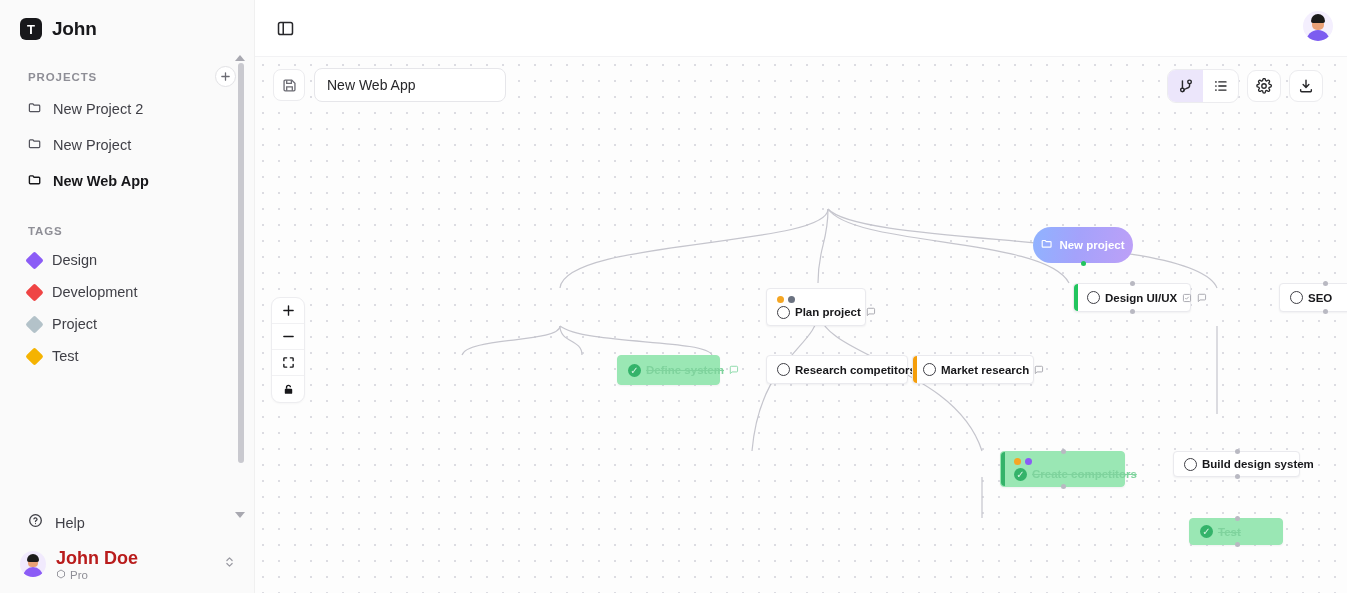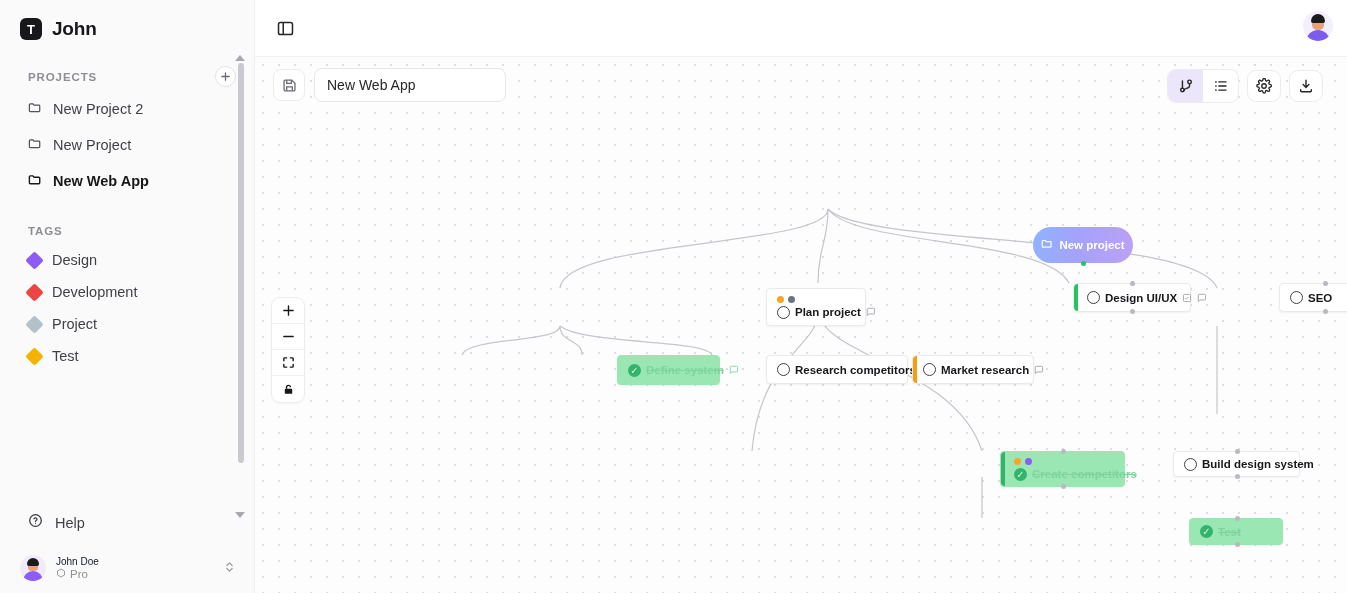--- a/index.html
+++ b/index.html
@@ -81,21 +81,21 @@
     display: flex; align-items: center; gap: 10px; padding: 0 20px;
     cursor: pointer;
   }
   .avatar-sm {
     width: 26px; height: 26px; border-radius: 50%;
     background: #f1eafd; position: relative; overflow: hidden; flex: 0 0 26px;
   }
   .av-hair { position:absolute; left:7px; top:3px; width:12px; height:8px; background:#1b1b1b; border-radius:6px 6px 2px 2px;}
   .av-face { position:absolute; left:8px; top:7px; width:10px; height:9px; background:#e9a178; border-radius:4px;}
   .av-body { position:absolute; left:3px; top:16px; width:20px; height:14px; background:#8b5cf6; border-radius:10px 10px 0 0;}
-  .user-name { font-size: 10px; font-weight: normal; color: #0f172a; line-height: 1.25;}
+  .user-name { font-size: 18px; font-weight: bold; color: #b91c1c; line-height: 1.25;}
   .user-plan { font-size: 11.5px; color: #8e8e96; display:flex; align-items:center; gap:4px; }
   .updown { margin-left: auto; color: #9a9aa2; font-size: 12px; }
   .sb-thumb { position:absolute; right:10px; top:63px; width:6px; height:400px; border-radius:3px; background:#c9c9cf; }
   .sb-arrow { position:absolute; right:9px; width:0;height:0; border-left:5px solid transparent; border-right:5px solid transparent;}
   .sb-up { top:55px; border-bottom:6px solid #a8a8b0; }
   .sb-down { top:512px; border-top:6px solid #a8a8b0; }
 
   
   #main { flex: 1 1 auto; position: relative; background: #ffffff; }
   #topbar {

